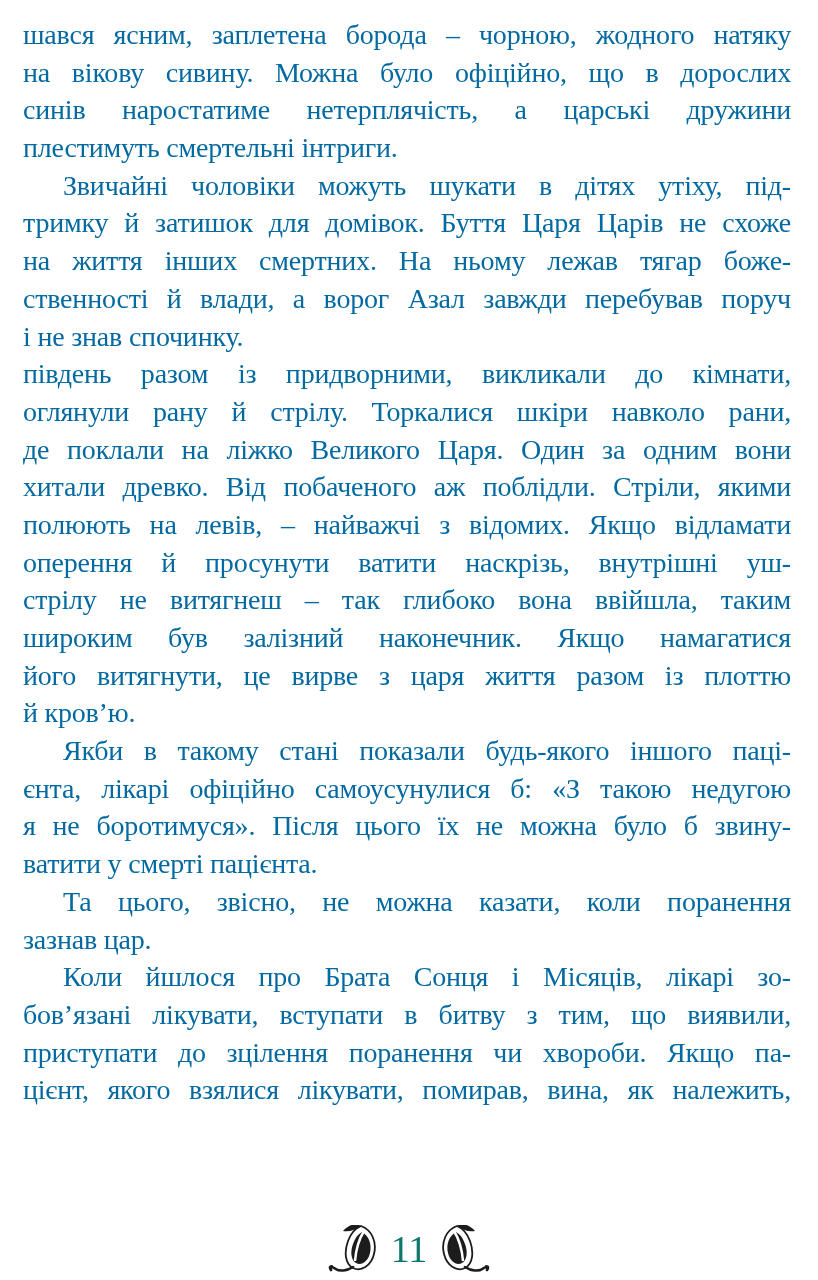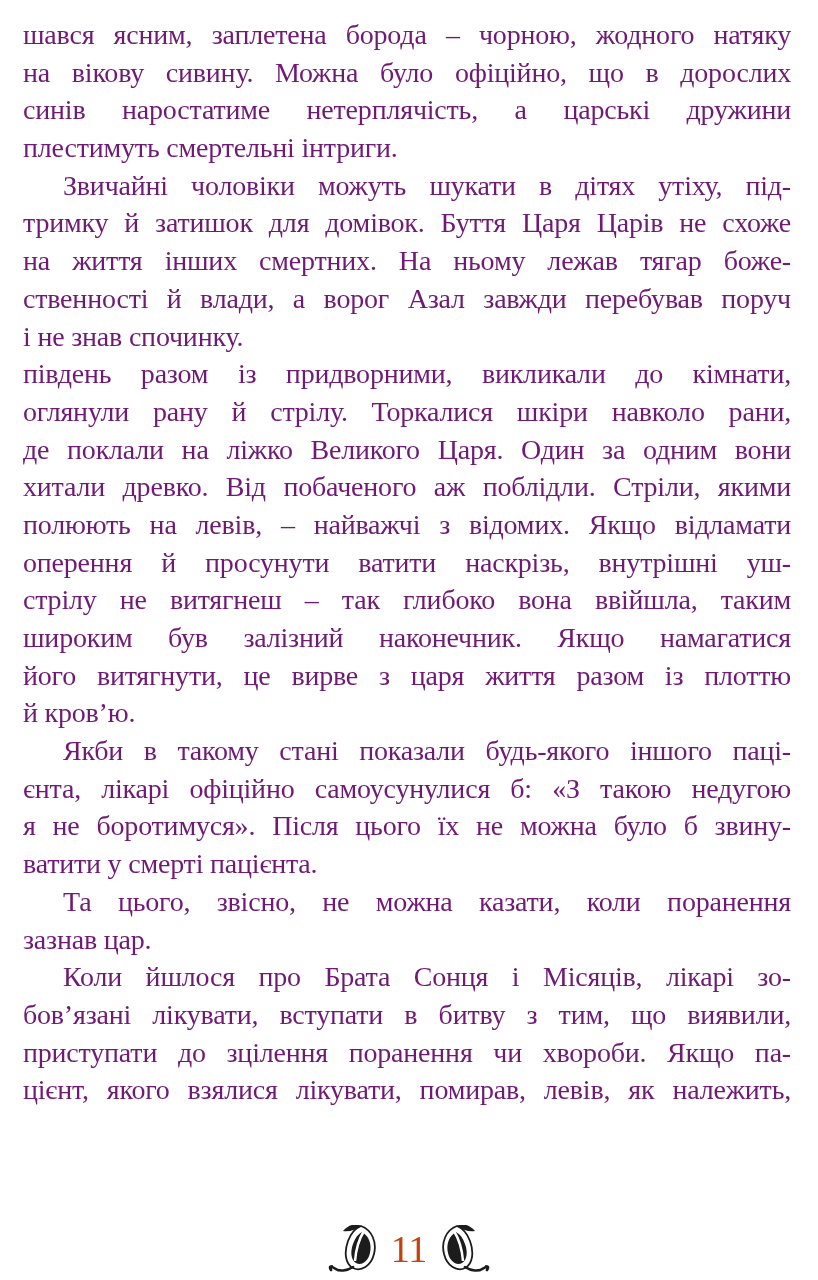--- a/index.html
+++ b/index.html
@@ -11,21 +11,21 @@
   }
   .page{
     position:relative;
     width:818px;height:1280px;
     background:#ffffff;
   }
   .text-block{
     position:absolute;
     left:23px;top:16px;
     width:768px;
-    color:#701a75;
+    color:#0369a1;
   }
   .para{margin:0;padding:0;}
   .line{
     display:block;
     height:37.7px;
     line-height:37.7px;
     font-size:28px;
     letter-spacing:-0.2px;
     text-align:justify;
     text-align-last:justify;
@@ -41,21 +41,21 @@
     left:0;right:0;bottom:6px;
     height:50px;
     display:flex;
     align-items:center;
     justify-content:center;
     gap:13px;
   }
   .pagenum{
     font-size:38px;
     line-height:48px;
-    color:#c2410c;
+    color:#0f766e;
   }
   .ornament{display:inline-block;width:50px;height:48px;}
   .ornament svg{display:block;}
   .ornament.flip svg{transform:scaleX(-1);}
 </style>
 </head>
 <body>
 
 <div class="page">
 
@@ -98,21 +98,21 @@
 
     <p class="para">
       <span class="line indent">Та цього, звісно, не можна казати, коли поранення</span>
       <span class="line last">зазнав цар.</span>
     </p>
 
     <p class="para">
       <span class="line indent">Коли йшлося про Брата Сонця і Місяців, лікарі зо-</span>
       <span class="line">бов’язані лікувати, вступати в битву з тим, що виявили,</span>
       <span class="line">приступати до зцілення поранення чи хвороби. Якщо па-</span>
-      <span class="line">цієнт, якого взялися лікувати, помирав, левів, як належить,</span>
+      <span class="line">цієнт, якого взялися лікувати, помирав, вина, як належить,</span>
     </p>
 
   </div>
 
   <div class="footer">
 
     <span class="ornament">
       <svg width="50" height="48" viewBox="0 0 50 48" xmlns="http://www.w3.org/2000/svg" aria-hidden="true">
         <path d="M33,1 C44,5 49,17 46,29 C43,41 33,47 25,43 C17,39 16,27 20,16 C23,8 28,3 33,1 Z" fill="#ffffff" stroke="#1c1c1c" stroke-width="1.8"></path>
         <path d="M34,7 C41,11 44,19 42,28 C40,37 33,41 28,38 C23,35 22,27 25,19 C27,13 30,9 34,7 Z" fill="#1c1c1c"></path>

